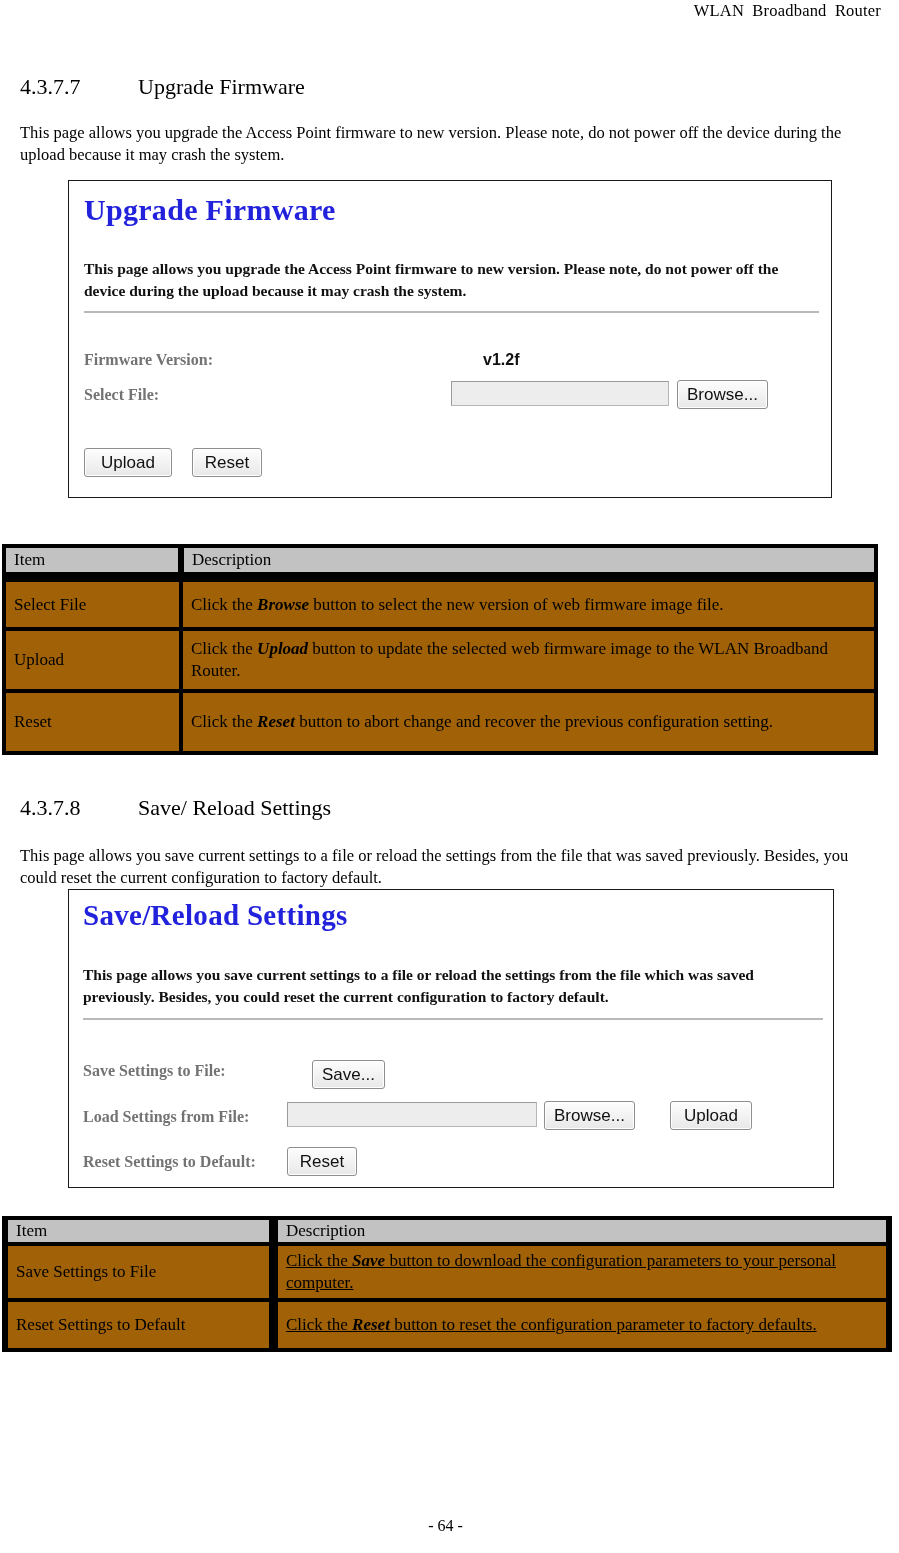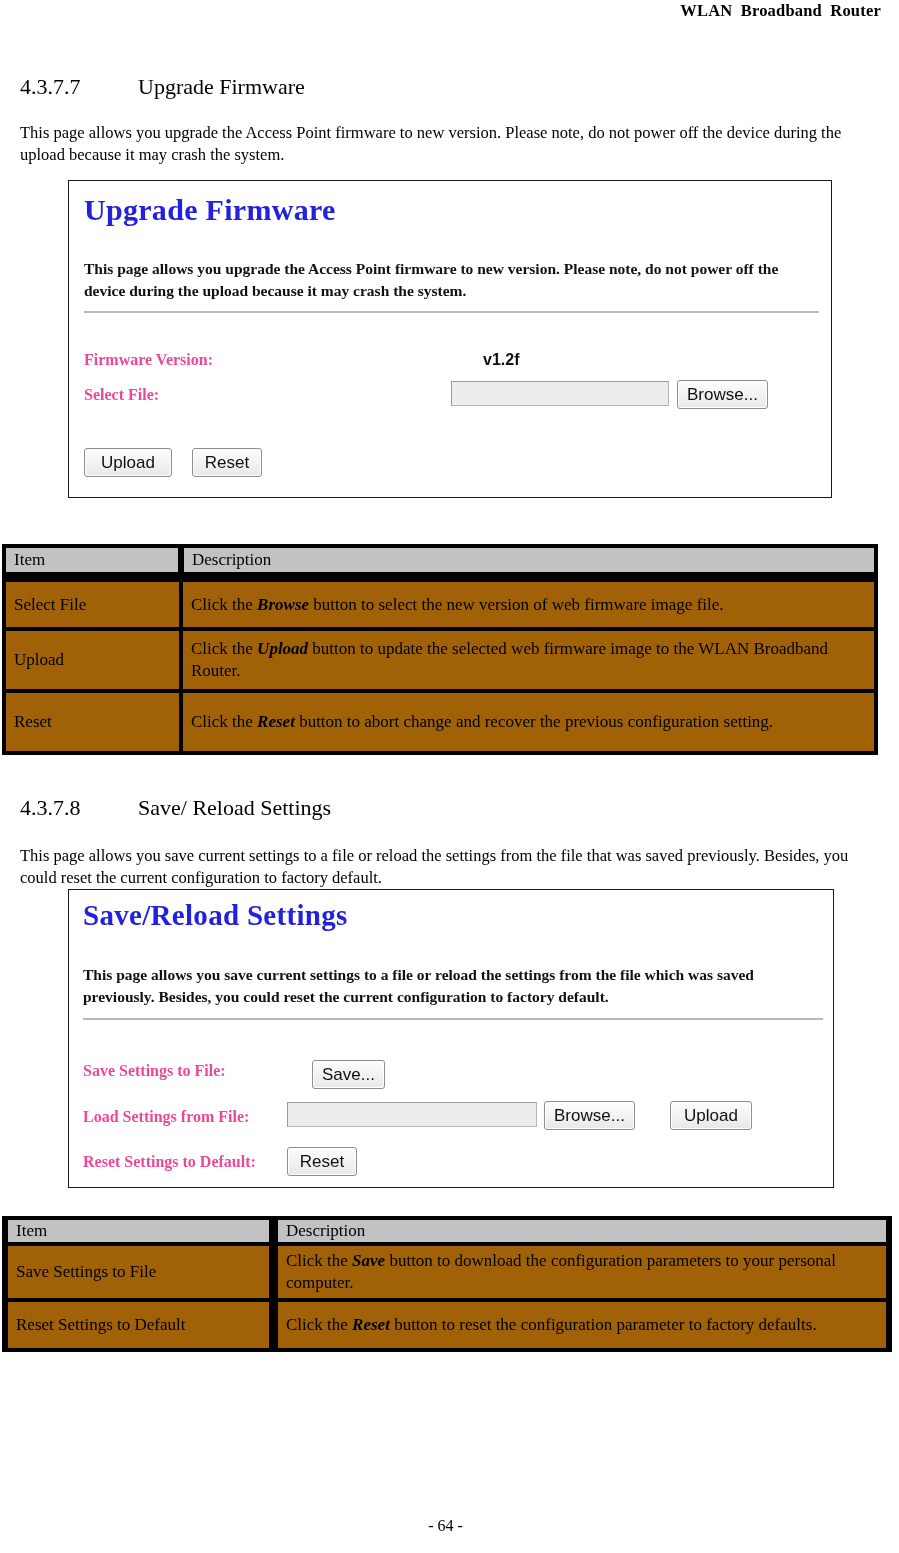--- a/index.html
+++ b/index.html
@@ -20,21 +20,21 @@
   .running-head {
     position: absolute;
     top: 0px;
     right: 18px;
     width: 420px;
     text-align: right;
     font-size: 16.5px;
     line-height: 21px;
     letter-spacing: 0.2px;
   }
-  .running-head .line { display: block; word-spacing: 4px; font-weight: bold; }
+  .running-head .line { display: block; word-spacing: 4px; }
 
   
   .sec-heading {
     position: absolute;
     left: 20px;
     font-size: 22px;
     line-height: 26px;
     white-space: pre;
   }
   .sec-heading .num { display: inline-block; width: 118px; }
@@ -69,21 +69,21 @@
     color: #111111;
   }
   .shot-rule {
     border: 0;
     border-top: 2px solid #b9b9b9;
     margin: 0;
   }
   .shot-label {
     font-family: "Liberation Serif", "DejaVu Serif", serif;
     font-weight: bold;
-    color: #ec4899;
+    color: #737373;
     white-space: nowrap;
   }
   .shot-value {
     font-family: Liberation Sans, sans-serif;
     font-weight: bold;
     color: #111111;
     margin-left: 32px;
   }
   .txtbox {
     box-sizing: border-box;
@@ -138,21 +138,21 @@
   #table-upgrade th, #table-upgrade td { border: 4px solid #000000; }
   #table-upgrade th.h-item  { width: 156px; border-width: 4px 6px 10px 4px; padding-top:1px; padding-bottom:1px;}
   #table-upgrade th.h-desc  { border-width: 4px 4px 10px 6px; padding-top:1px; padding-bottom:1px;}
 
   
   #table-savereload { left: 2px; top: 1216px; width: 890px; border: 4px solid #000; }
   #table-savereload th, #table-savereload td { border: 4px solid #000000; }
   #table-savereload th.h-item  { width: 245px; border-width: 4px 9px 4px 6px; padding-top:0px; padding-bottom:0px;}
   #table-savereload th.h-desc  { border-width: 4px 6px 4px 9px; padding-top:0px; padding-bottom:0px;}
   #table-savereload td.item { border-width: 4px 9px 4px 6px; }
-  #table-savereload td.desc { border-width: 4px 6px 4px 9px; }
+  #table-savereload td.desc { border-width: 4px 6px 4px 9px; text-decoration: underline; }
 
   
   .page-footer {
     position: absolute;
     left: 0;
     right: 8px;
     bottom: 18px;
     text-align: center;
     font-size: 16px;
     font-family: "Liberation Serif", "DejaVu Serif", serif;

